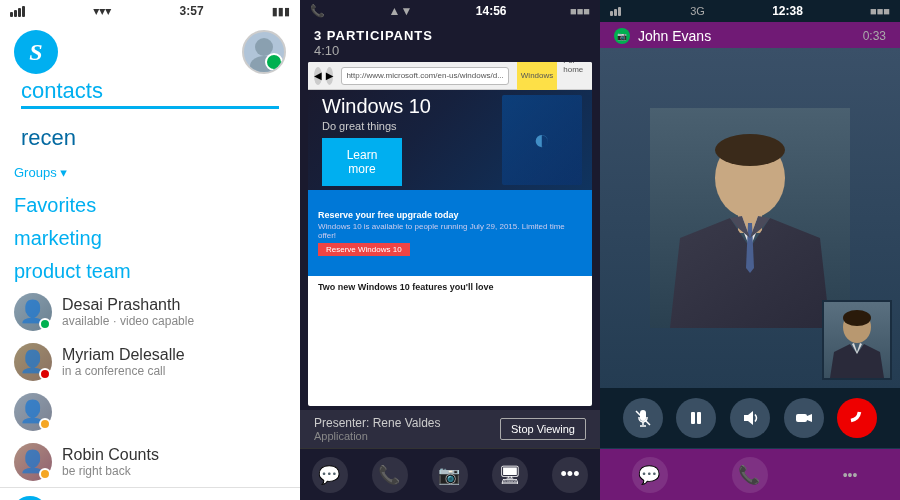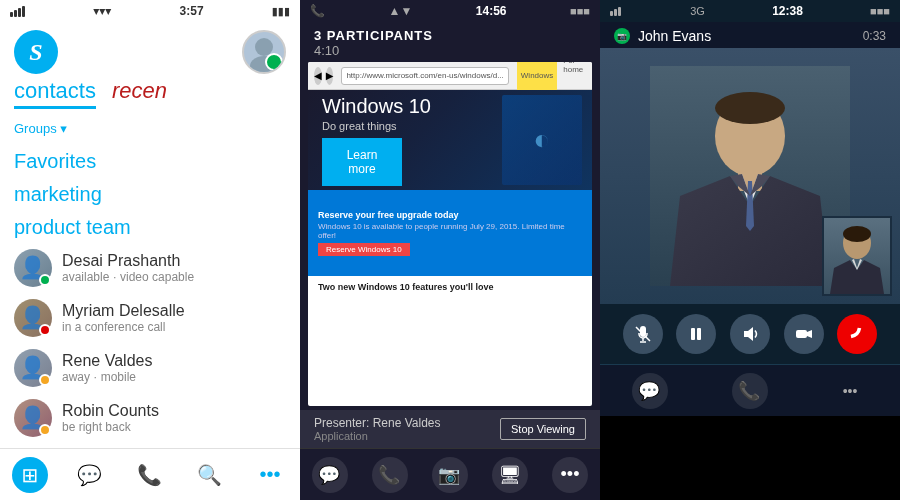--- a/index.html
+++ b/index.html
@@ -84,40 +84,40 @@
       align-items: center;
       justify-content: center;
       font-size: 18px;
       color: #fff;
       flex-shrink: 0;
       position: relative;
     }
 
     .nav-tabs {
       display: flex;
-      padding: 0 14px;
+      padding: 0 21px;
       gap: 16px;
       margin-bottom: 8px;
+      flex-direction: column;
     }
 
     .nav-tab {
       font-size: 22px;
       font-weight: 300;
       color: #00aff0;
       cursor: pointer;
       padding-bottom: 2px;
     }
 
     .nav-tab.active {
       border-bottom: 3px solid #00aff0;
     }
 
     .nav-tab.inactive {
-      color: #b91c1c;
-      font-style: italic;
+      color: #0369a1;
     }
 
     .groups-row {
       padding: 4px 14px 8px;
       font-size: 13px;
       color: #00aff0;
       cursor: pointer;
       display: flex;
       align-items: center;
       gap: 4px;
@@ -358,22 +358,22 @@
       align-items: center;
       justify-content: center;
       color: #fff;
       font-size: 18px;
       cursor: pointer;
     }
 
     
     #panel-video {
       width: 300px;
-      height: 416px;
-      background: #0f172a;
+      height: 500px;
+      background: #701a75;
       display: flex;
       flex-direction: column;
       flex-shrink: 0;
     }
 
     .status-bar-3 {
       background: #0d1f2d;
       display: flex;
       justify-content: space-between;
       align-items: center;
@@ -523,24 +523,20 @@
     <div class="contact-info">
       <span class="contact-name">Myriam Delesalle</span>
       <span class="contact-status">in a conference call</span>
     </div>
   </div>
 
   <div class="contact-item">
     <div class="avatar-person avatar-3">
       <span class="face-icon">👤</span>
       <span class="status-dot dot-away"></span>
-    </div>
-    <div class="contact-info">
-      <span class="contact-name">Rene Valdes</span>
-      <span class="contact-status">away · mobile</span>
     </div>
   </div>
 
   <div class="contact-item">
     <div class="avatar-person avatar-4">
       <span class="face-icon">👤</span>
       <span class="status-dot dot-away"></span>
     </div>
     <div class="contact-info">
       <span class="contact-name">Robin Counts</span>

